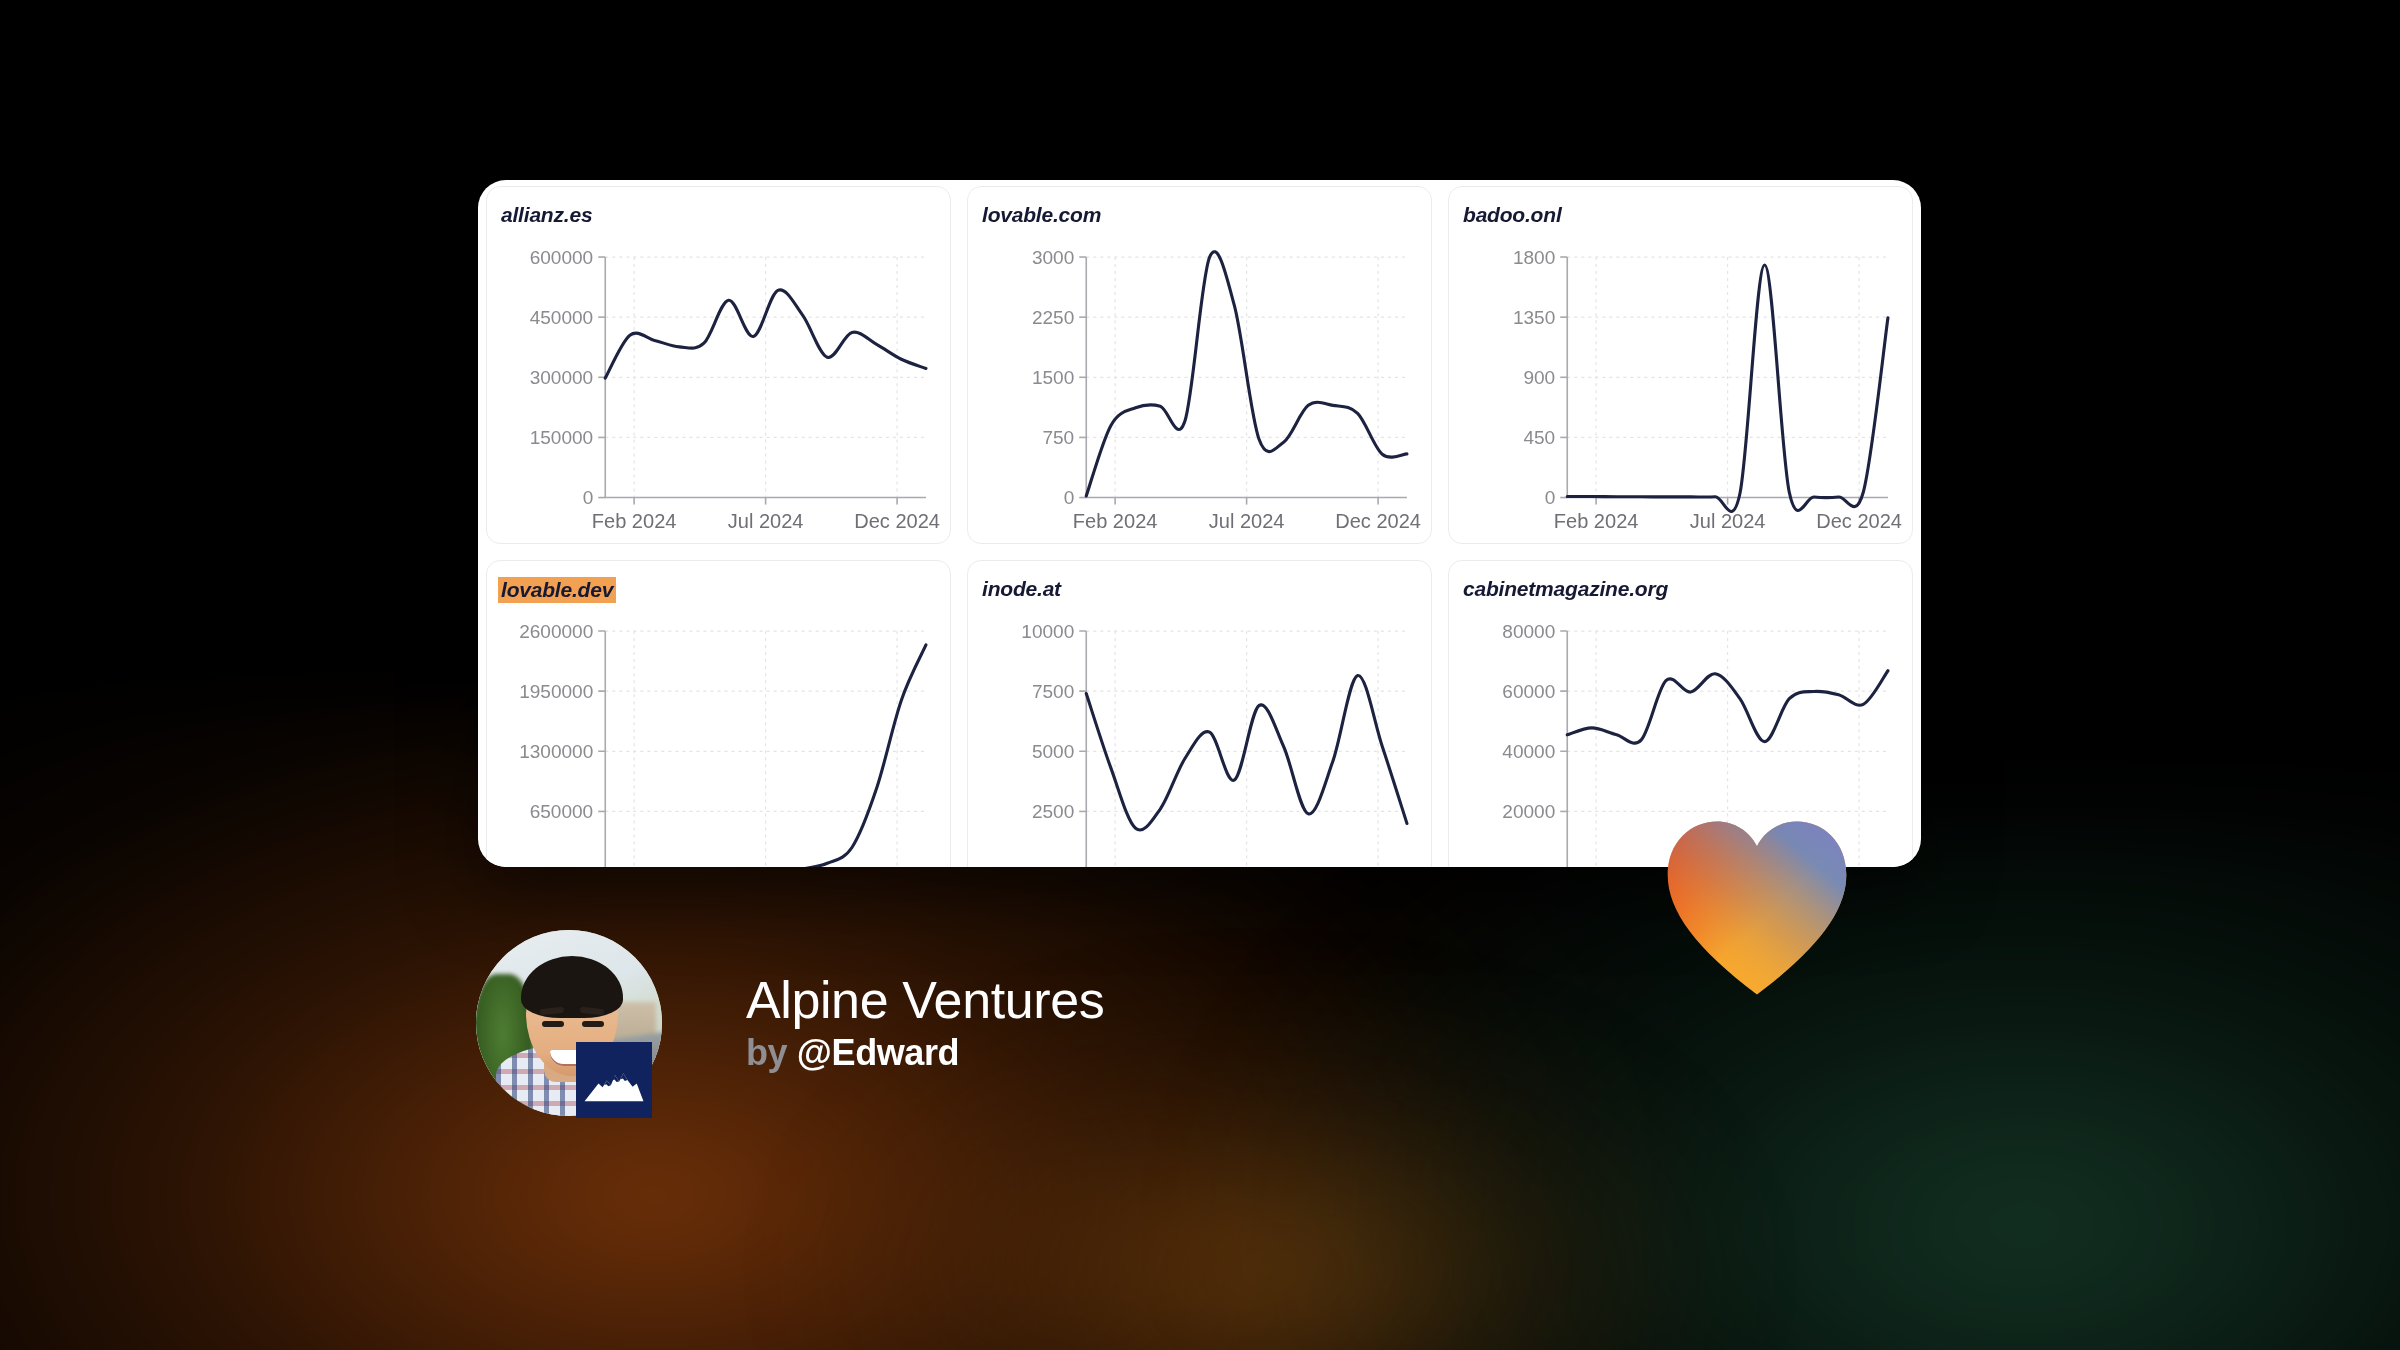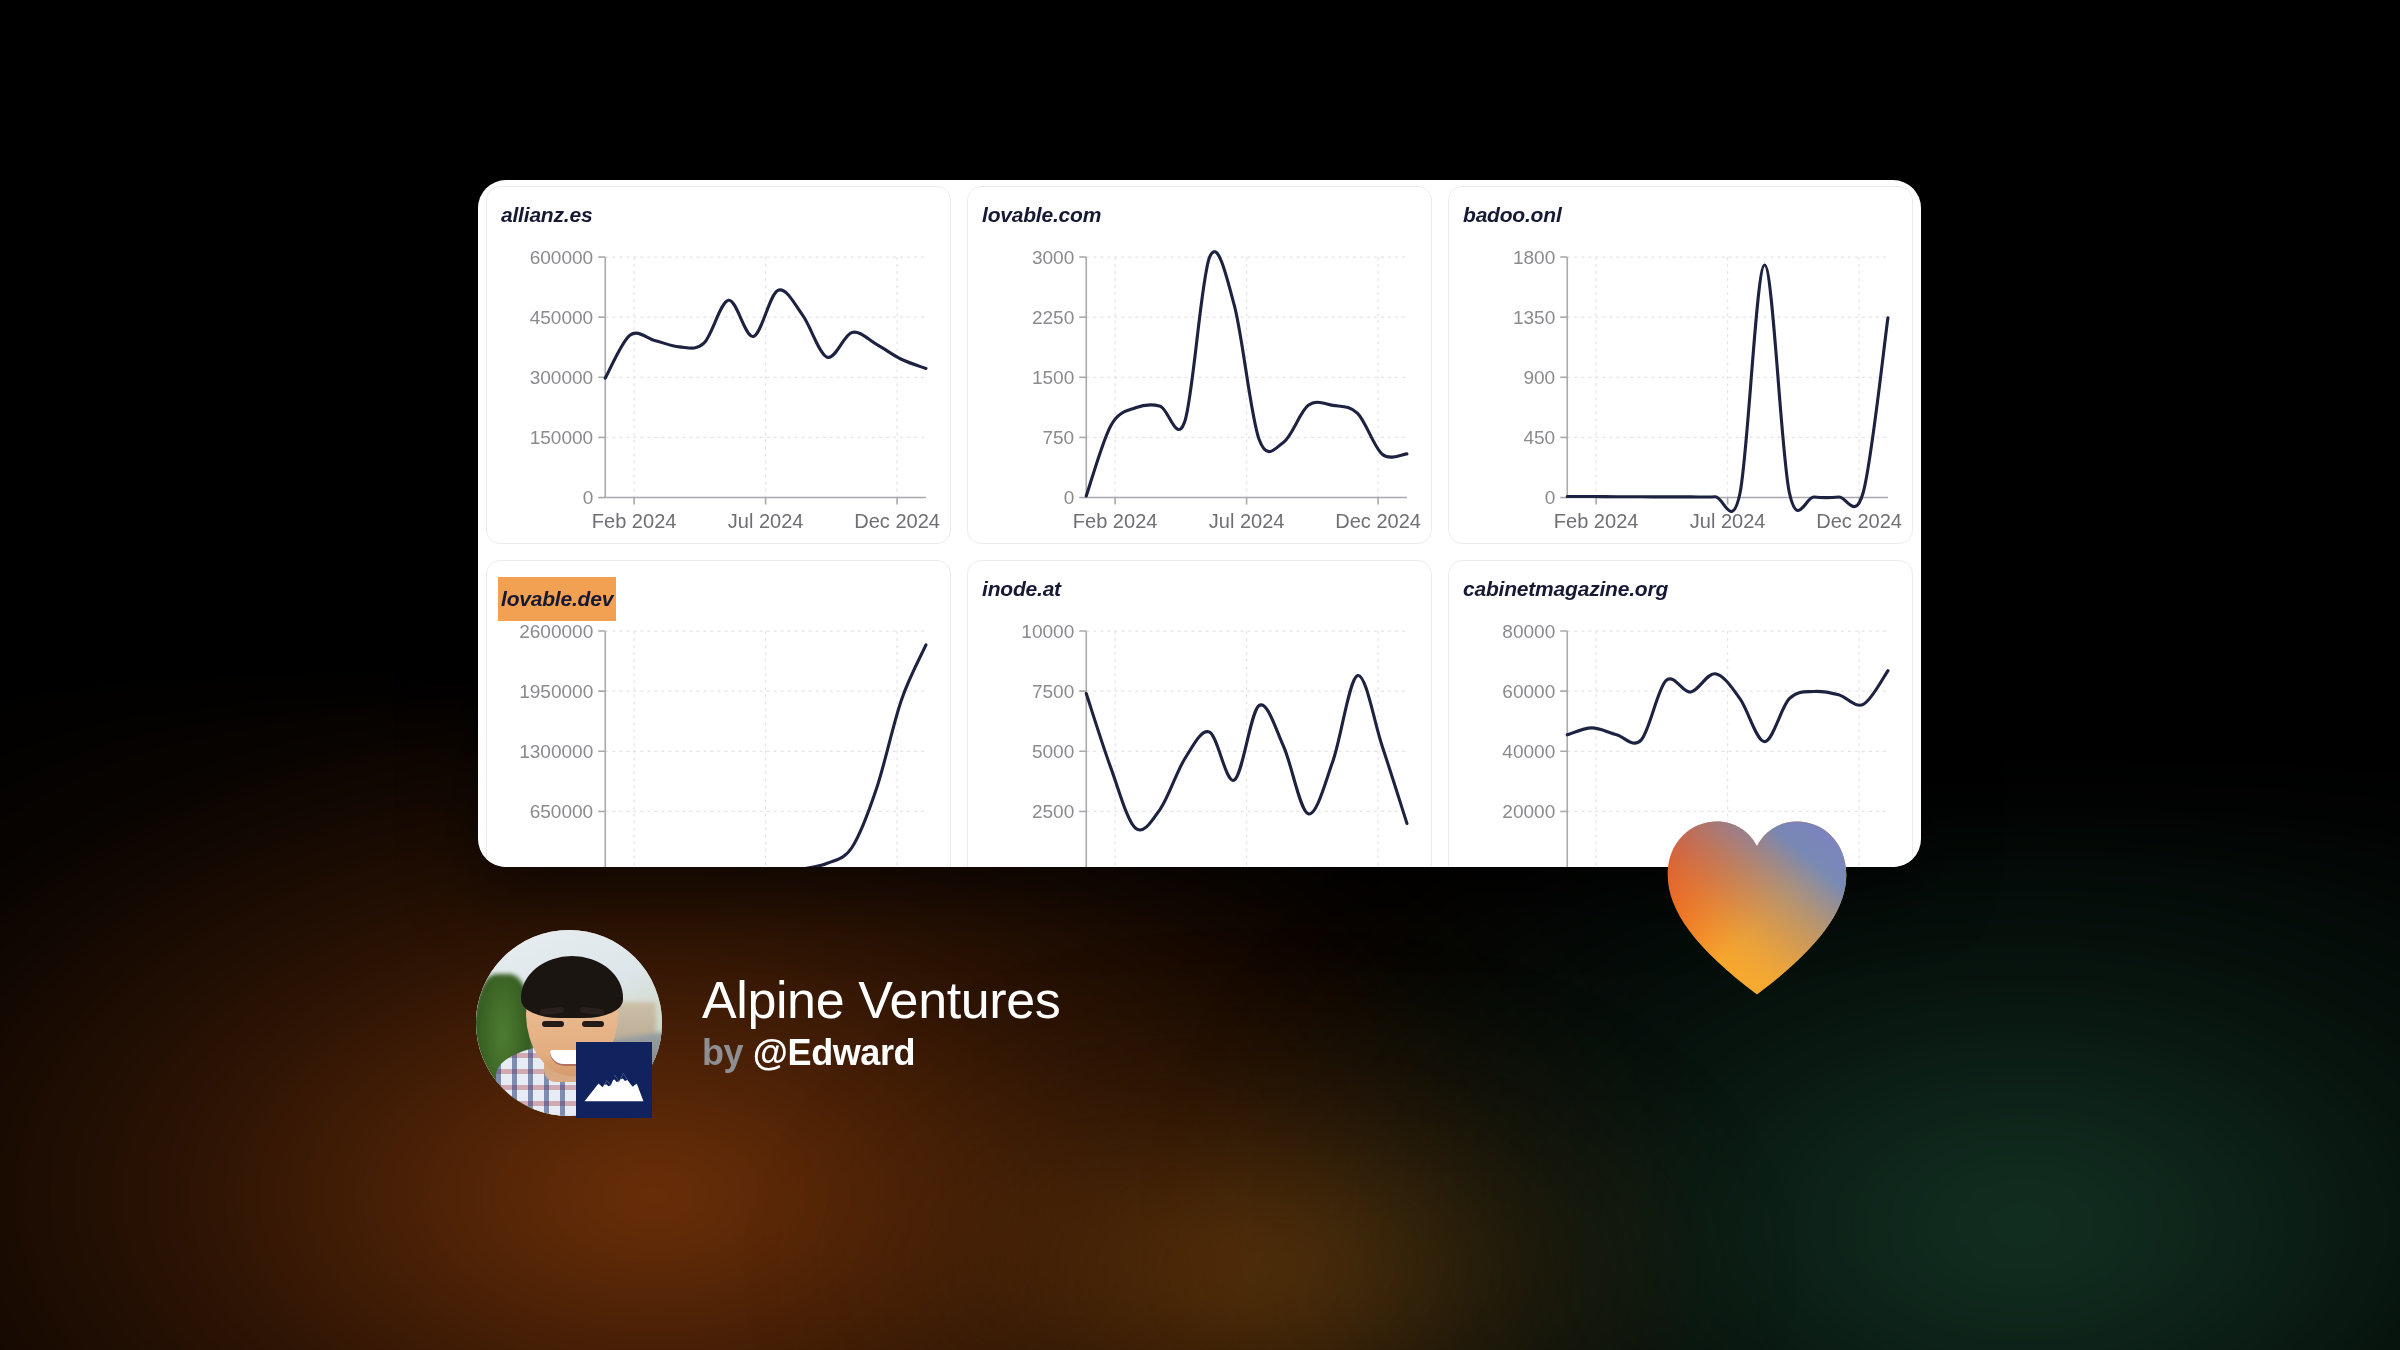--- a/index.html
+++ b/index.html
@@ -55,21 +55,21 @@
     font-size:21px;
     font-weight:bold;
     color:#151933;
     letter-spacing:-0.2px;
     display:inline-block;
     line-height:1.15;
     font-style:italic;
   }
   .chart-title.highlight {
     background:#f2a051;
-    padding:10px 3px;
+    padding:1px 3px;
     margin-left:-3px;
   }
   .plot-wrap { position:absolute; left:0; right:0; top:52px; bottom:0; }
   .plot-wrap svg { display:block; width:100%; height:100%; }
   .tick-label { font-family:"Liberation Sans", sans-serif; font-size:19px; fill:#8a8a8f; }
   .xtick-label { font-family:"Liberation Sans", sans-serif; font-size:20px; fill:#6f6f75; }
   .axis-line { stroke:#a9a9ae; stroke-width:1.6; fill:none; }
   .grid-line { stroke:#e4e4e8; stroke-width:1.2; stroke-dasharray:3 4; fill:none; }
   .series-line { stroke:#1c2240; stroke-width:3.1; fill:none; stroke-linecap:round; stroke-linejoin:round; }
 
@@ -113,21 +113,21 @@
   #avatar .eye-l { position:absolute; left:66px; top:91px; width:22px; height:6px; background:#241b16; border-radius:3px; }
   #avatar .eye-r { position:absolute; left:106px; top:91px; width:22px; height:6px; background:#241b16; border-radius:3px; }
   #avatar .mouth { position:absolute; left:74px; top:120px; width:46px; height:16px;
     background:#fff; border-radius:3px 3px 16px 16px; box-shadow:0 -2px 0 #b3705a inset; }
   #badge {
     position:absolute; left:100px; top:112px; width:76px; height:76px;
     background:#11235e;
     display:flex; align-items:center; justify-content:center;
   }
   #badge svg { width:62px; height:46px; display:block; }
-  #identity { margin-left:40px; }
+  #identity { margin-left:84px; }
   #org-name { font-size:52px; color:#ffffff; line-height:1.04; letter-spacing:-0.4px; font-weight:400; }
   #byline { font-size:36px; line-height:1.12; margin-top:6px; letter-spacing:-0.4px; font-weight:700; }
   #byline .by { color:#8e8e93; }
   #byline .handle { color:#ffffff; }
 </style>
 </head>
 <body>
 
 <div id="bg-base"></div>
 <div id="glow-warm"></div>

